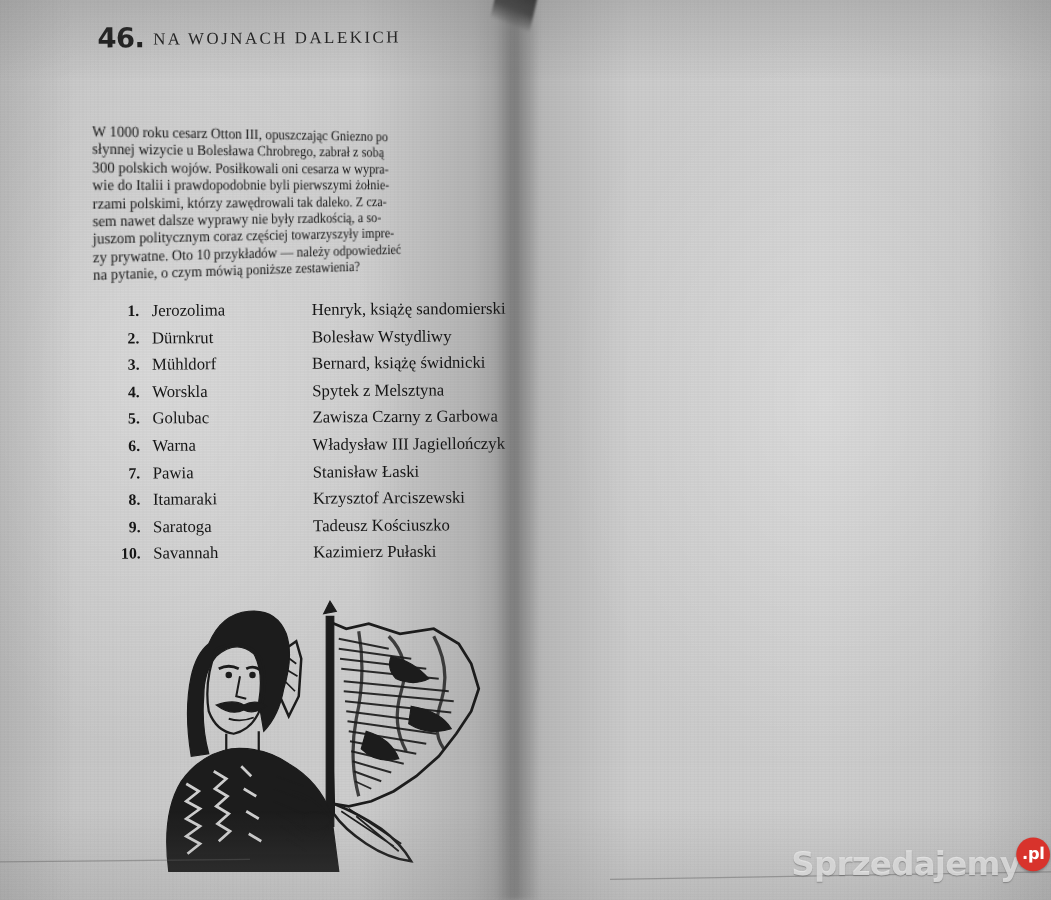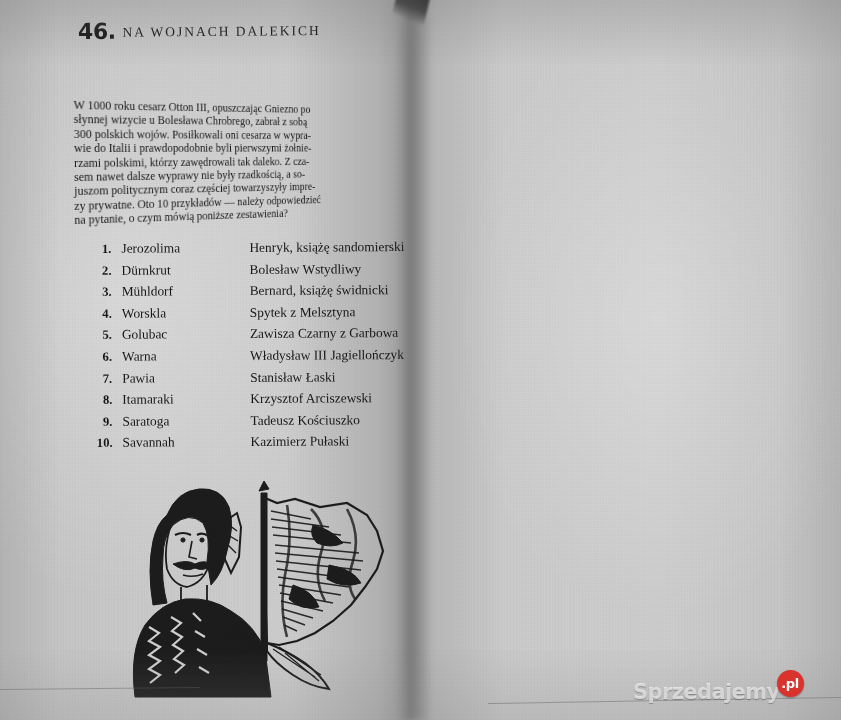--- a/index.html
+++ b/index.html
@@ -96,21 +96,21 @@
   .illus{position:absolute;}
   #illus-left{left:115px;top:465px;width:290px;height:235px;}
 
   
   #wm{
     position:absolute;left:633px;top:672px;height:40px;
     display:flex;align-items:center;
   }
   #wm .txt{
     font-family:"DejaVu Sans", sans-serif;
-    font-weight:700;font-size:21px;letter-spacing:-.6px;
+    font-weight:700;font-size:26px;letter-spacing:-.6px;
     color:rgba(245,245,245,.70);
     text-shadow:0 1px 1px rgba(90,90,90,.55);
   }
   #wm .dot{
     margin-left:-3px;margin-top:-17px;
     width:27px;height:27px;border-radius:50%;
     background:#d8332c;
     display:flex;align-items:center;justify-content:center;
     color:#fff;font-family:"DejaVu Sans", sans-serif;
     font-weight:700;font-size:13px;letter-spacing:-.3px;

